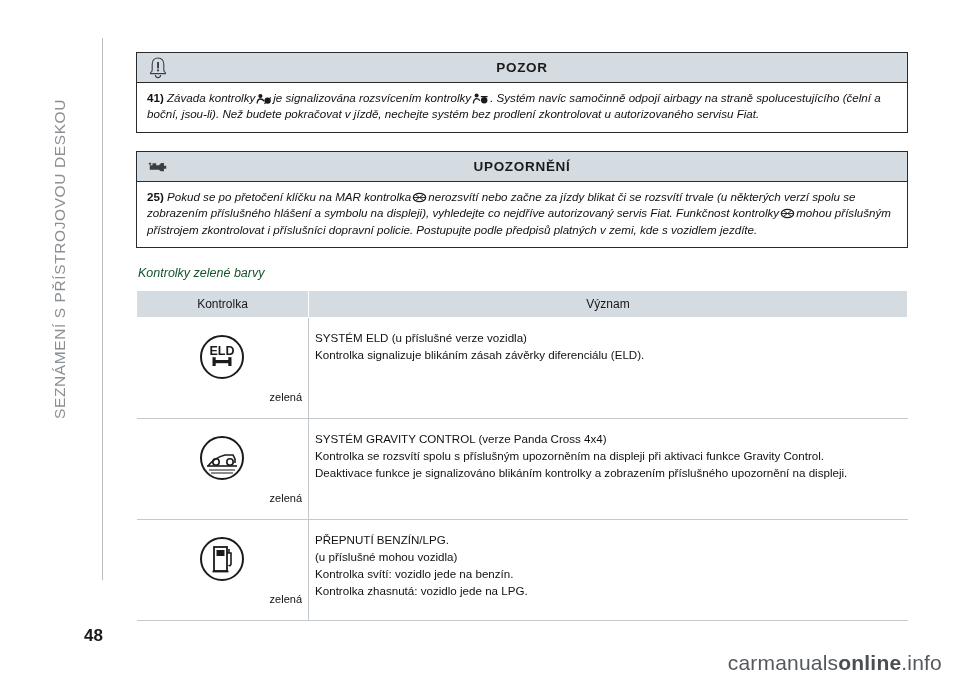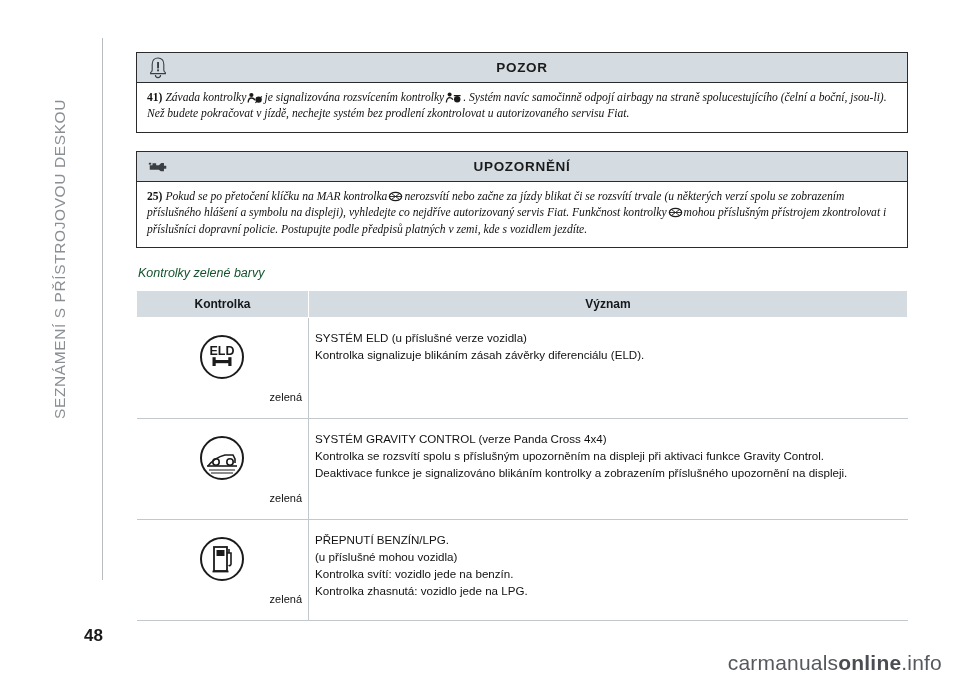--- a/index.html
+++ b/index.html
@@ -98,21 +98,20 @@
     display: flex;
     align-items: center;
     justify-content: center;
     color: #3a3f44;
   }
   .notice-body {
     padding: 7px 10px 9px 10px;
     font-size: 11.6px;
     line-height: 1.42;
     color: #111;
-    font-family: Liberation Serif, serif;
   }
   .notice-body .lead { font-weight: bold; font-style: normal; }
   .notice-body .it { font-style: italic; }
 
   
   .glyph {
     display: inline-block;
     vertical-align: -3px;
     margin: 0 1px;
   }
@@ -128,21 +127,21 @@
   
   table.kt {
     width: 100%;
     border-collapse: collapse;
     table-layout: fixed;
   }
   table.kt th {
     background: #d4dce2;
     border: 1px solid #ffffff;
     font-size: 12px;
-    font-weight: bold;
+    font-weight: normal;
     color: #15181a;
     padding: 6px 4px;
     text-align: center;
   }
   table.kt th.c1 { width: 172px; }
   table.kt td {
     border-bottom: 1px solid #c3c8cc;
     vertical-align: top;
     padding: 12px 6px 12px 6px;
     font-size: 11.6px;

